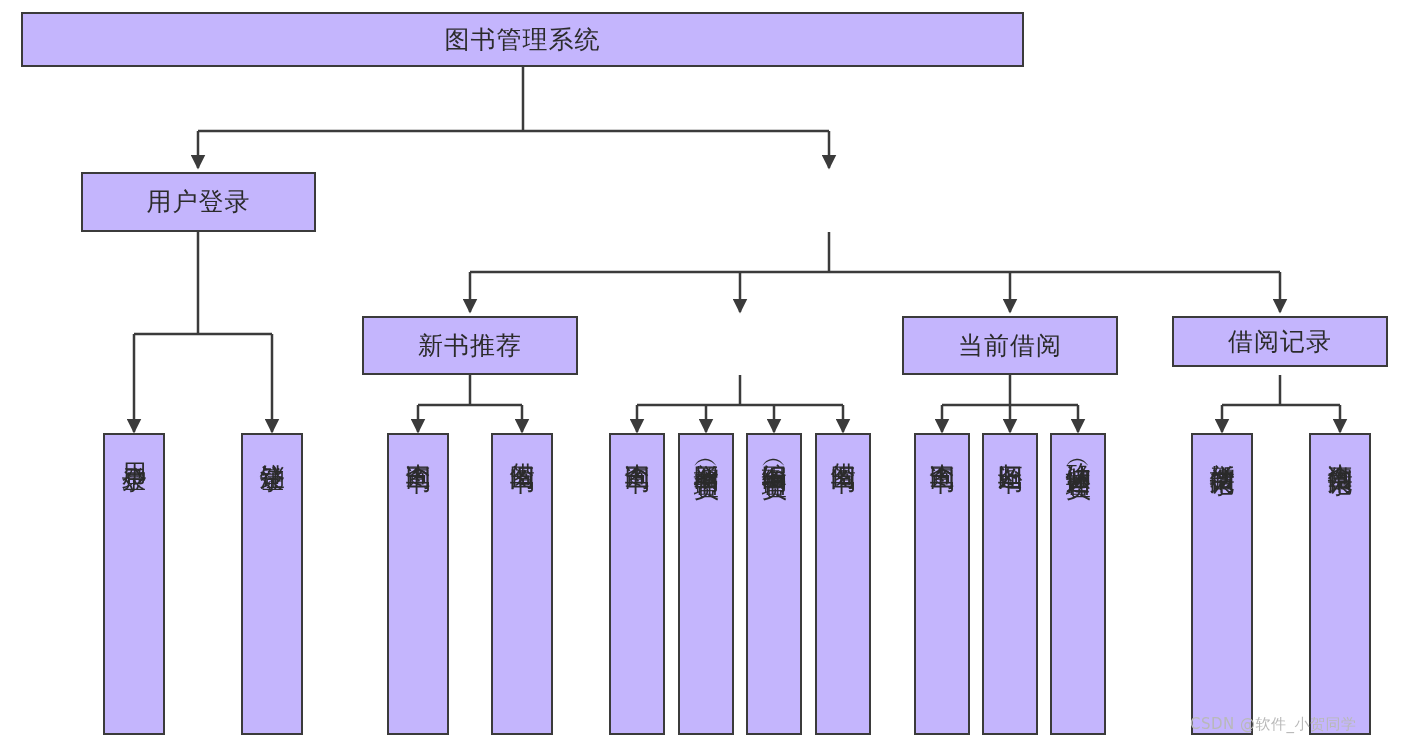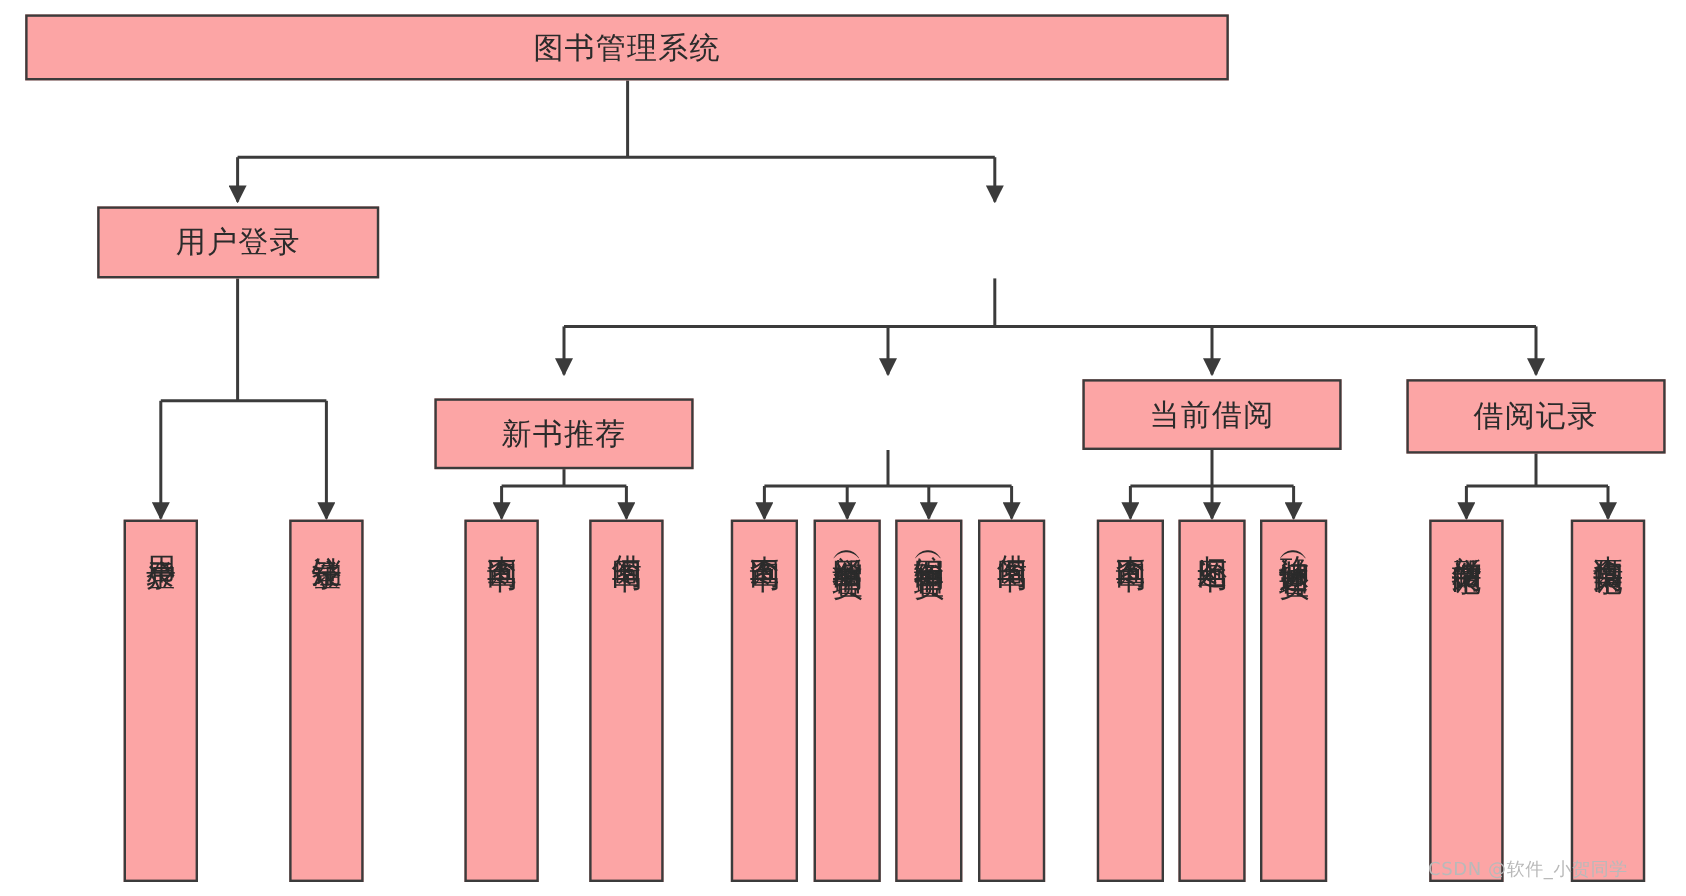--- a/index.html
+++ b/index.html
@@ -22,21 +22,21 @@
     left: 0;
     top: 0;
     width: 1405px;
     height: 747px;
     pointer-events: none;
   }
   .node {
     position: absolute;
     box-sizing: border-box;
     border: 2.5px solid #3b3b3b;
-    background: #fca5a5;
+    background: #c4b5fd;
     display: flex;
     align-items: center;
     justify-content: center;
     color: #2b2b2b;
   }
   .node.horiz {
     font-size: 25px;
     letter-spacing: 1px;
     line-height: 1.1;
   }
@@ -121,27 +121,27 @@
   </svg>
 
   <div class="node horiz" style="left:21px; top:12px; width:1003px; height:55px;">
     <span>图书管理系统</span>
   </div>
 
   <div class="node horiz" style="left:81px; top:172px; width:235px; height:60px;">
     <span>用户登录</span>
   </div>
 
-  <div class="node horiz" style="left:362px; top:316px; width:216px; height:59px;margin-top:16px;">
+  <div class="node horiz" style="left:362px; top:316px; width:216px; height:59px;">
     <span>新书推荐</span>
   </div>
   <div class="node horiz" style="left:902px; top:316px; width:216px; height:59px;">
     <span>当前借阅</span>
   </div>
-  <div class="node horiz" style="left:1172px; top:316px; width:216px; height:62px;">
+  <div class="node horiz" style="left:1172px; top:316px; width:216px; height:51px;">
     <span>借阅记录</span>
   </div>
 
   <div class="node vert" style="left:103px; top:433px; width:62px; height:302px;">
     <span class="vert-text">用户登录</span>
   </div>
   <div class="node vert" style="left:241px; top:433px; width:62px; height:302px;">
     <span class="vert-text">注销登录</span>
   </div>
 

